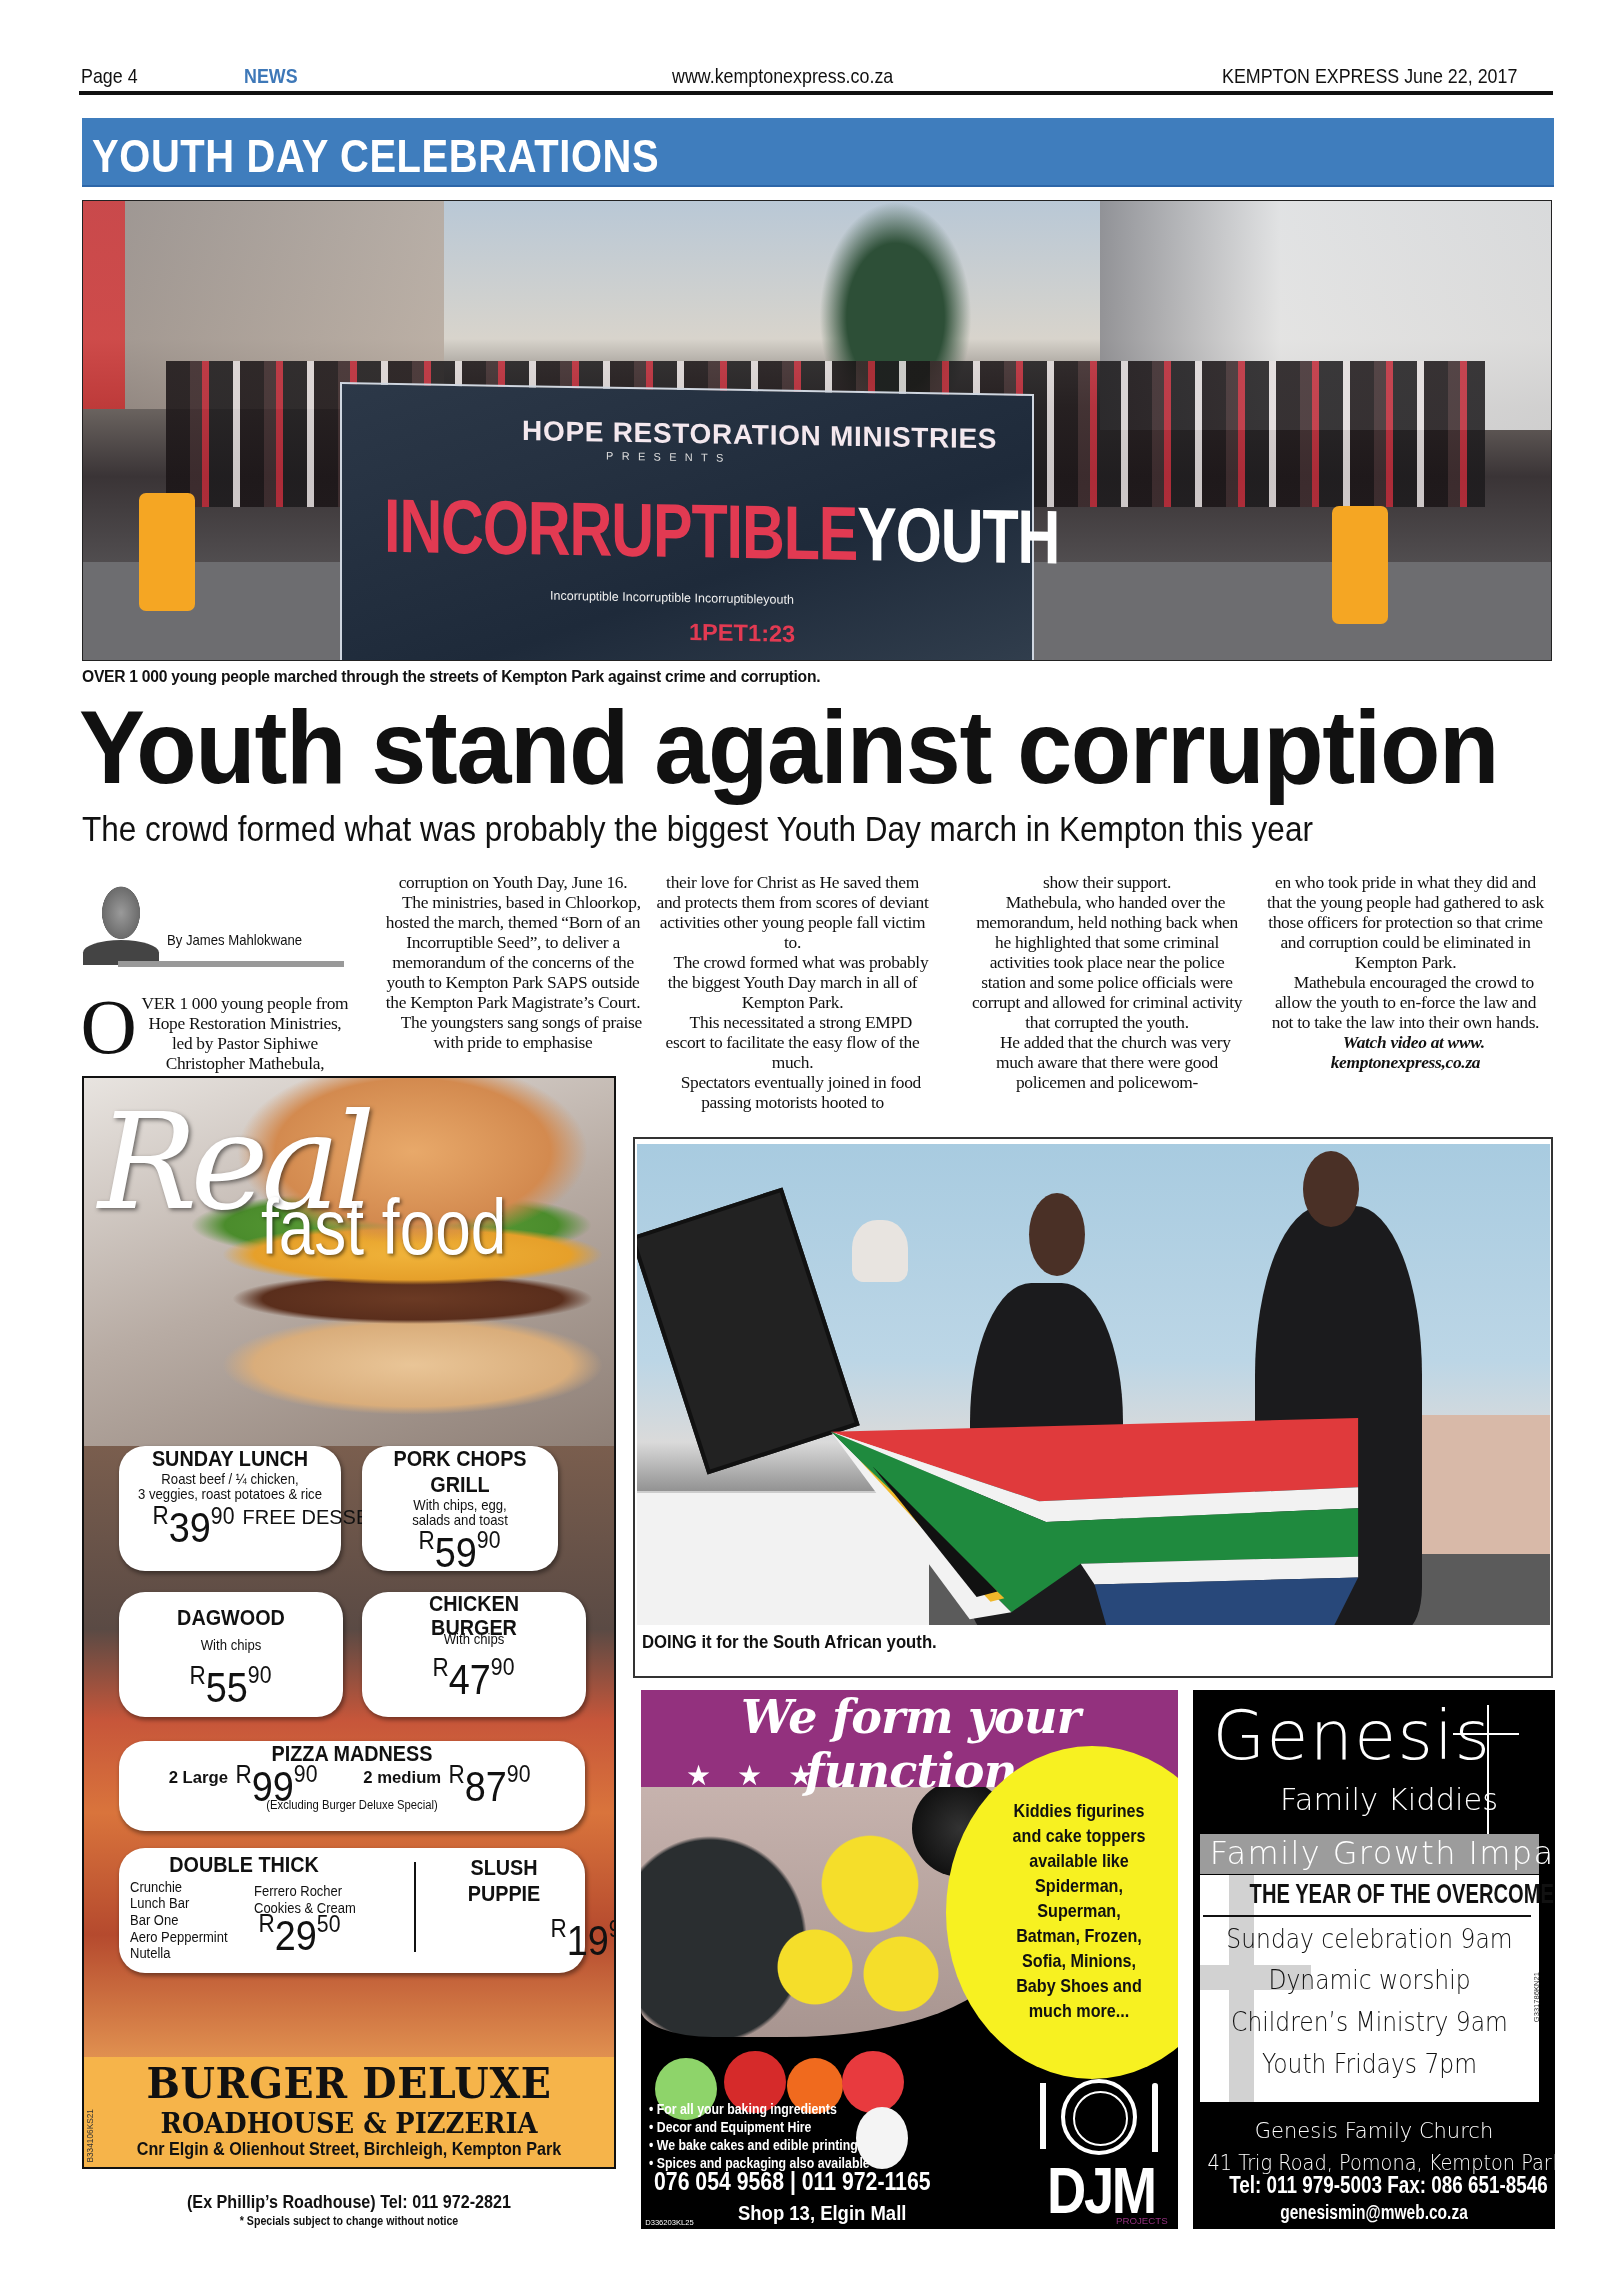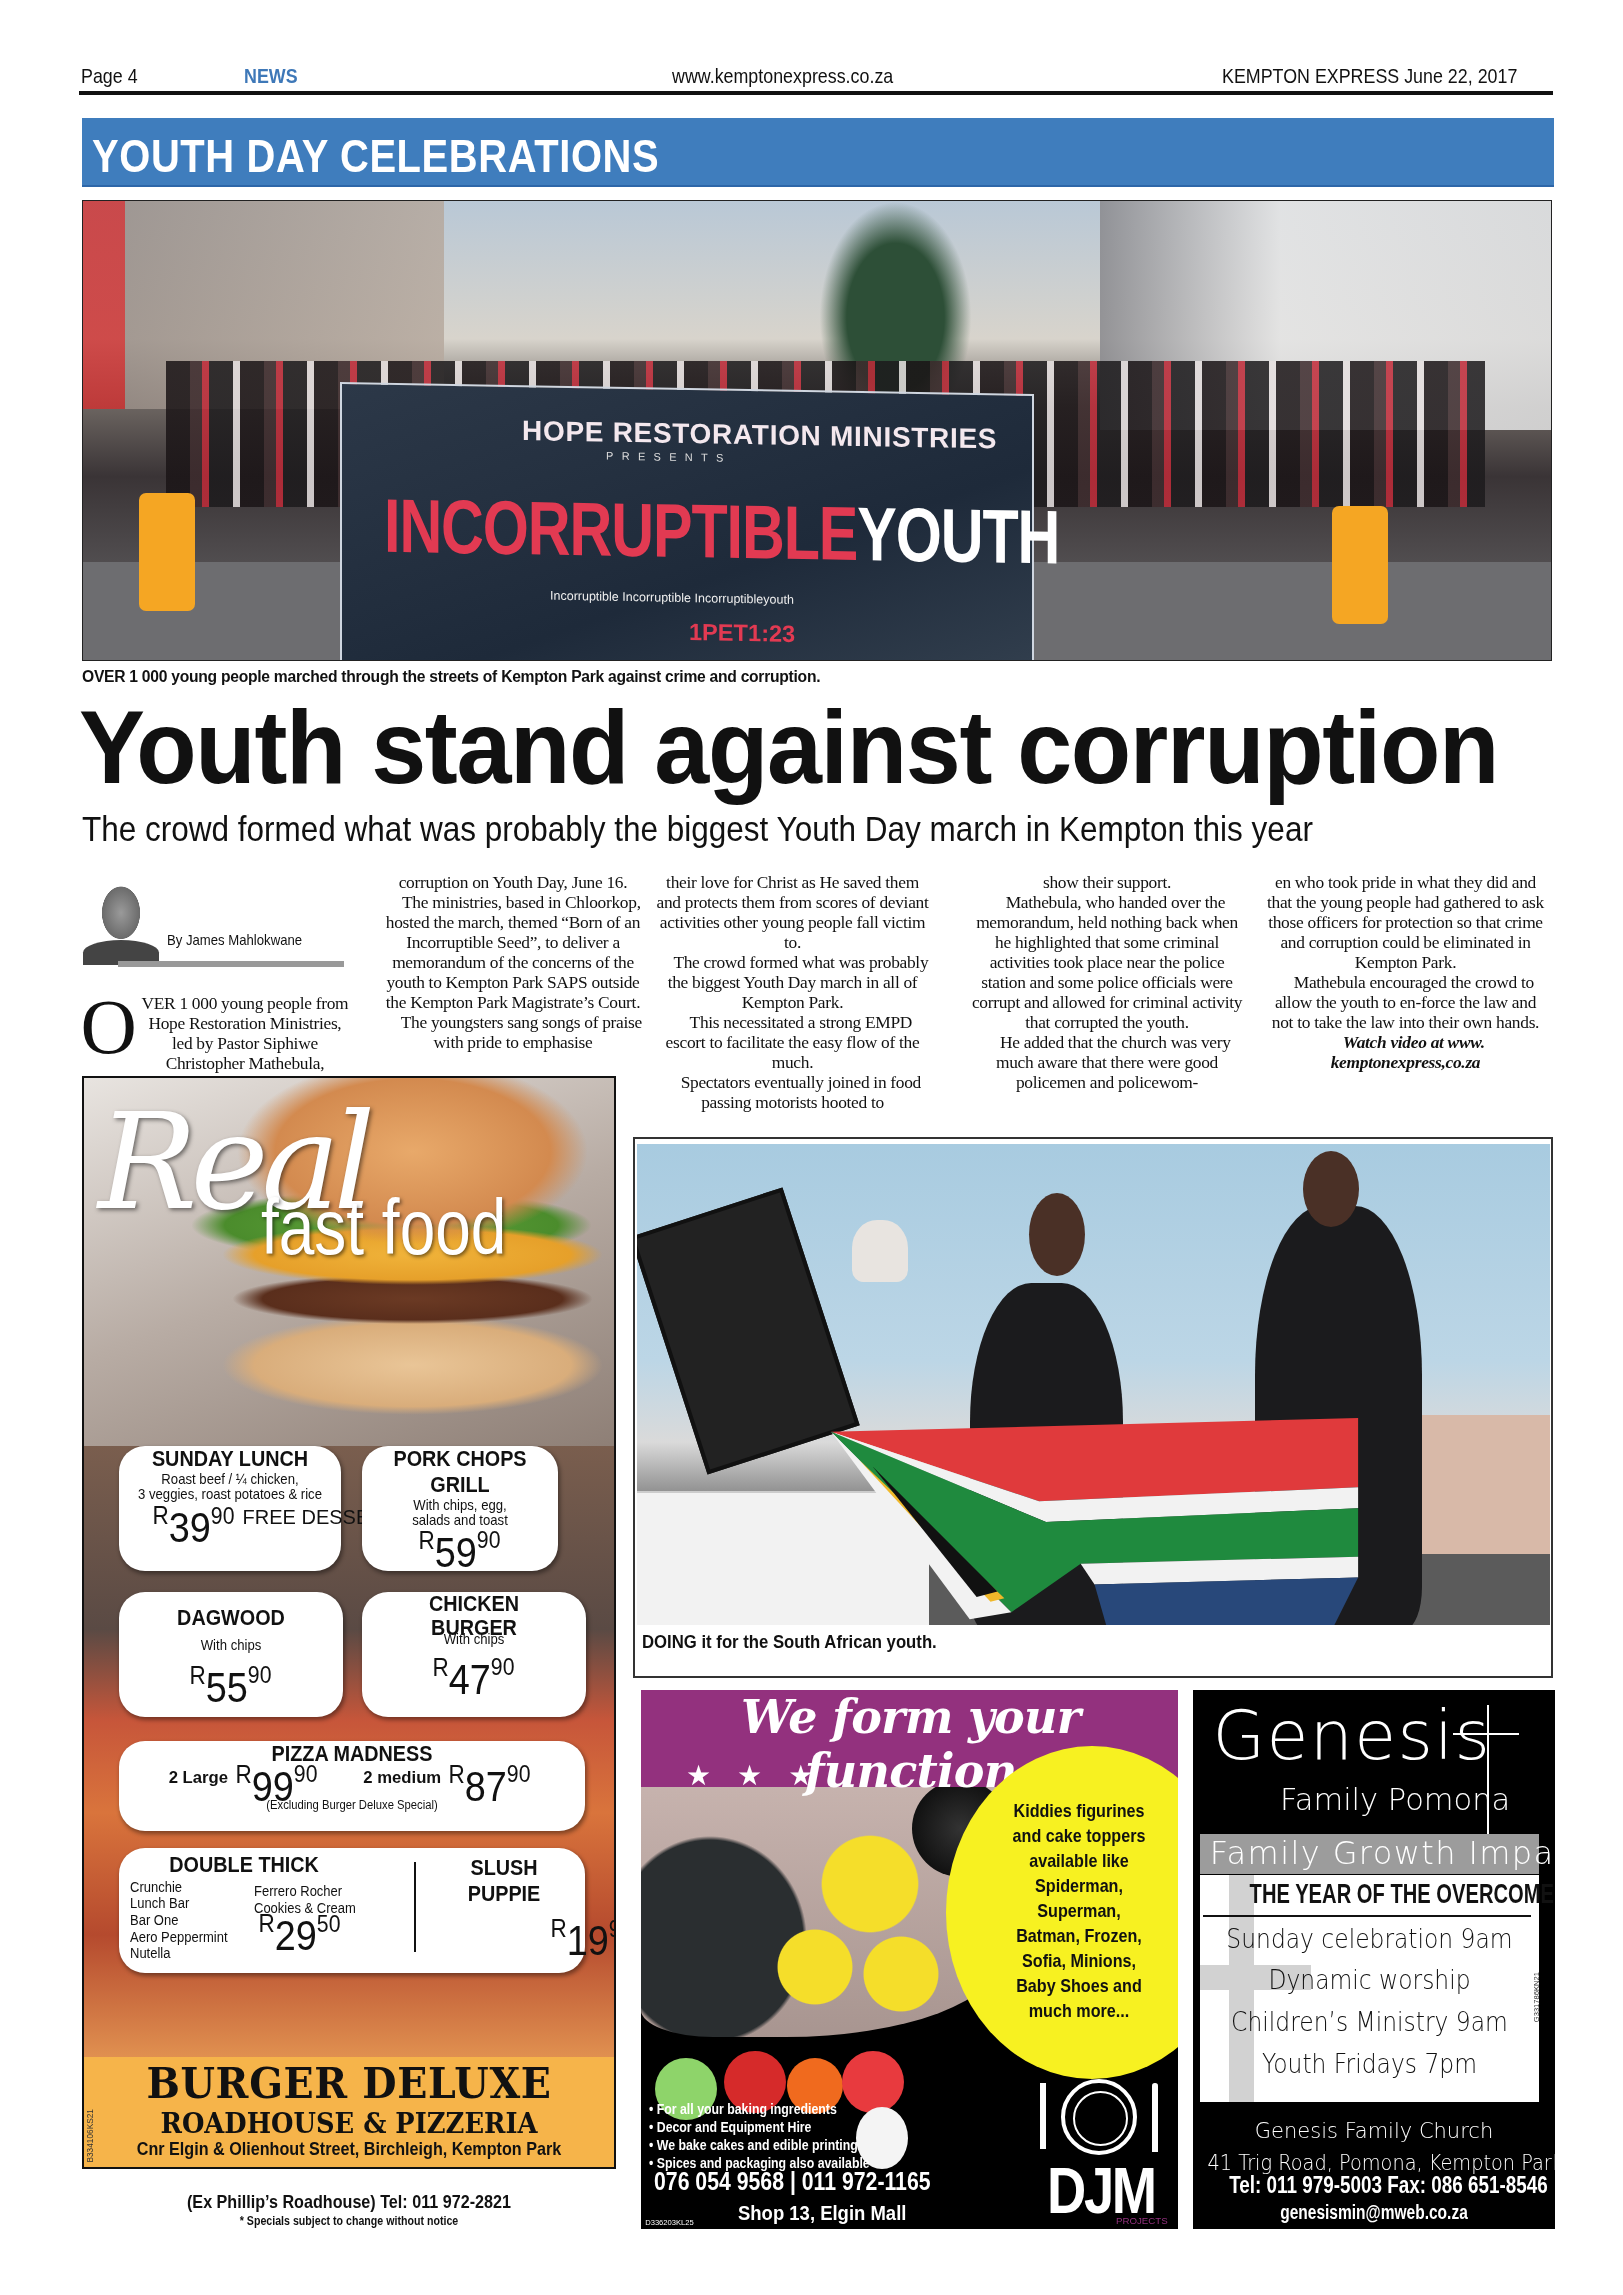--- a/index.html
+++ b/index.html
@@ -307,21 +307,21 @@
     <div class="knife"></div>
     <div class="djm-letters">DJM</div>
     <div class="djm-proj">PROJECTS</div>
   </div>
 </div>
 
 <div class="abs gen">
   <div class="abs gen-title">Genesis</div>
   <div class="abs cross-v"></div>
   <div class="abs cross-h"></div>
-  <div class="abs gen-sub">Family Pomona</div>
+  <div class="abs gen-sub">Family Kiddies</div>
   <div class="abs gen-band">
       <span>Family  Growth  Impact</span>
     </div>
   <div class="abs gen-white">
     <div class="abs gen-crossbg-v"></div>
     <div class="abs gen-crossbg-h"></div>
     <div class="abs gen-year">THE YEAR OF THE OVERCOMER</div>
     <div class="abs gen-yrule"></div>
     <div class="abs gen-line" style="top:49px">Sunday celebration 9am</div>
     <div class="abs gen-line" style="top:90px">Dynamic worship</div>

